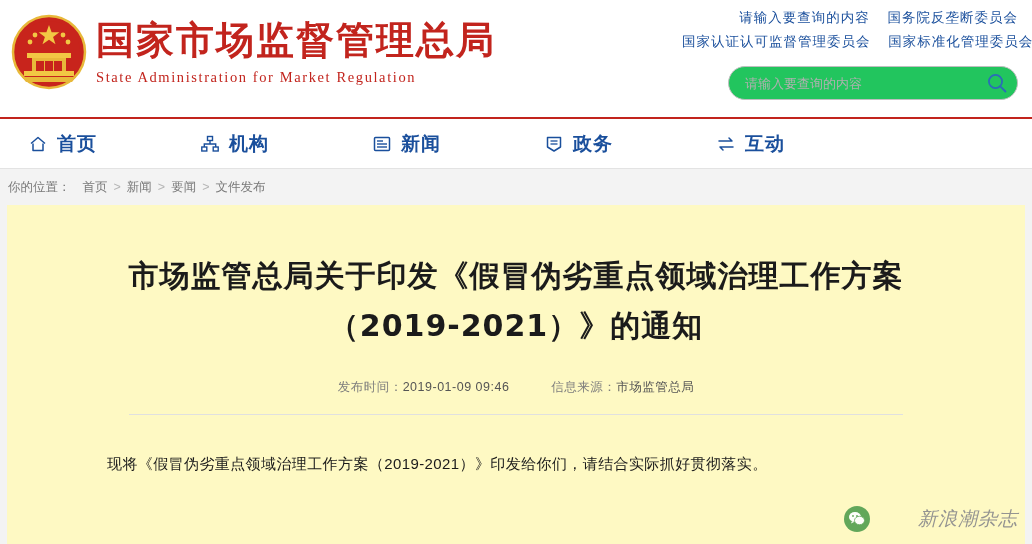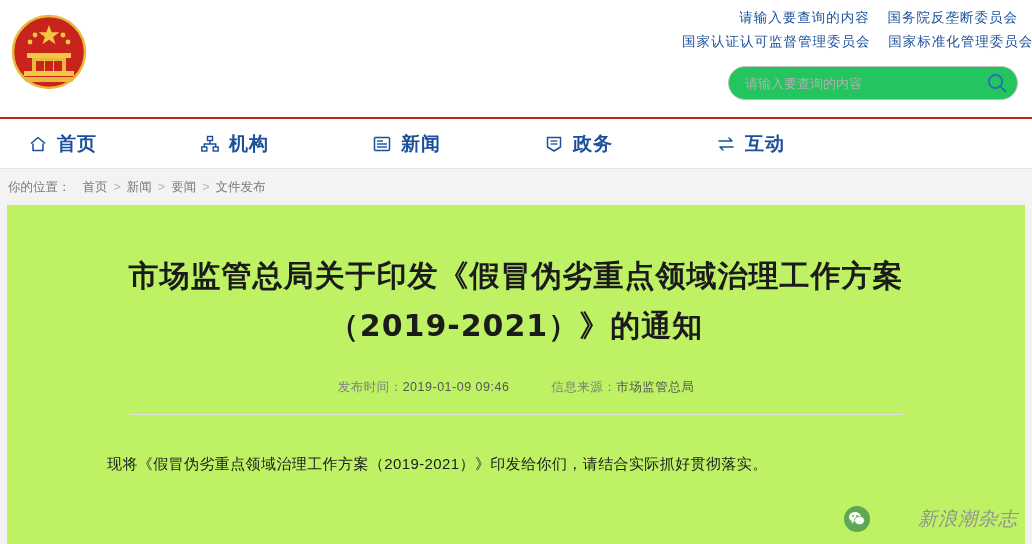--- a/index.html
+++ b/index.html
@@ -146,21 +146,21 @@
     text-decoration: none;
     margin: 0 4px;
   }
   .crumb .sep { color: #b5b5b5; margin: 0 2px; }
 
   
   .card {
     position: relative;
     width: 1018px;
     margin: 0 auto;
-    background: #bef264;
+    background: #fef9c3;
     min-height: 340px;
     padding: 46px 70px 0 70px;
   }
   .title {
     font-family: "DejaVu Sans", sans-serif;
     font-size: 30px;
     font-weight: bold;
     color: #1b1b1b;
     text-align: center;
     line-height: 50px;
@@ -240,20 +240,22 @@
         <rect x="22" y="45" width="34" height="13" fill="#e8b93a"></rect>
         <rect x="26" y="48" width="8" height="10" fill="#c8241c"></rect>
         <rect x="44" y="48" width="8" height="10" fill="#c8241c"></rect>
         <rect x="35" y="48" width="8" height="10" fill="#c8241c"></rect>
         <rect x="14" y="58" width="50" height="5" fill="#f2c744"></rect>
         <path d="M12 64 h54 l-4 5 H16 Z" fill="#e8b93a"></path>
       </svg>
     </div>
 
     <div class="brand">
+      <div class="brand-cn">国家市场监督管理总局</div>
+      <div class="brand-en">State Administration for Market Regulation</div>
     </div>
 
     <div class="hd-links">
       <div class="row">
         <a>请输入要查询的内容</a>
         <a>国务院反垄断委员会</a>
       </div>
       <div class="row">
         <a>国家认证认可监督管理委员会</a>
         <a>国家标准化管理委员会</a>

